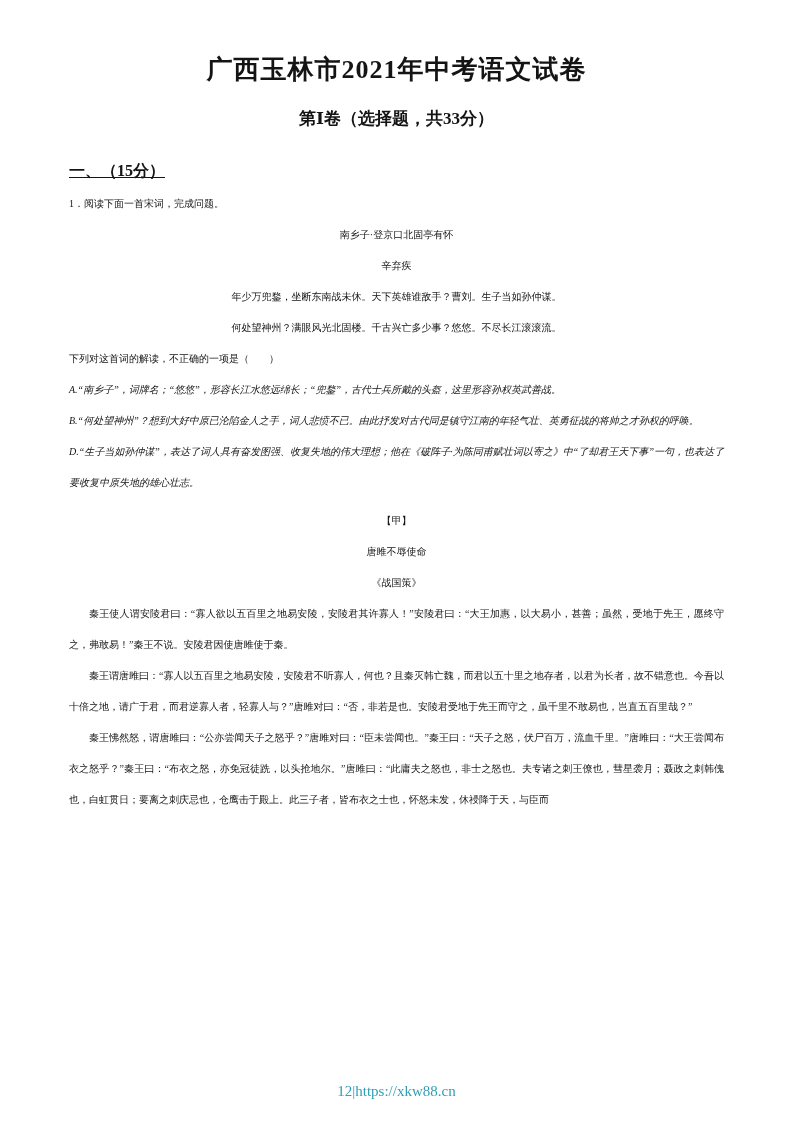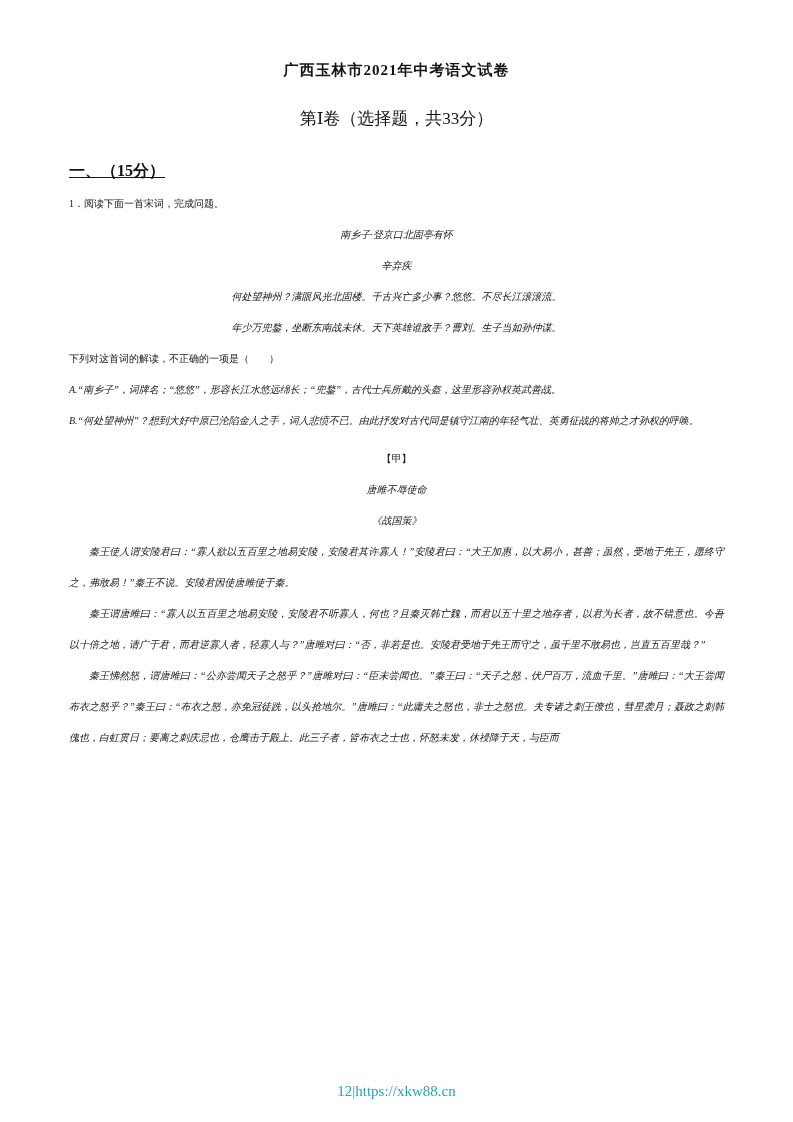--- a/index.html
+++ b/index.html
@@ -12,47 +12,47 @@
     position: relative;
     overflow: hidden;
     font-family: "Liberation Serif", "DejaVu Serif", serif;
     color: #141414;
   }
   .page {
     padding: 56px 69px 0 69px;
   }
   .doc-title {
     text-align: center;
-    font-size: 15px;
+    font-size: 26px;
     font-weight: 700;
     line-height: 28px;
     margin-bottom: 23px;
     letter-spacing: 1px;
   }
   .part-heading {
     text-align: center;
     font-size: 17px;
-    font-weight: 400;
+    font-weight: 700;
     line-height: 23px;
     margin-bottom: 25px;
   }
   .section-heading {
     font-size: 16px;
     font-weight: 700;
     line-height: 31px;
     margin-bottom: 2px;
     text-decoration: underline;
   }
   .line {
     font-size: 10px;
     line-height: 31px;
   }
   .centered { text-align: center; }
   
-  .kaiti { font-style: italic; }
+  .kaiti { }
   .option { text-align: justify; font-style: italic; }
   .para {
     text-indent: 2em;
     text-align: justify;
   }
   .gap-top { margin-top: 7px; }
   .gap-top-sm { margin-top: 0; }
   .footer {
     position: absolute;
     left: 0;
@@ -76,29 +76,30 @@
 
   <h2 class="part-heading">第Ⅰ卷（选择题，共33分）</h2>
 
   <h3 class="section-heading">一、（15分）</h3>
 
   <p class="line">1．阅读下面一首宋词，完成问题。</p>
 
   <div class="poem">
     <p class="line centered kaiti">南乡子·登京口北固亭有怀</p>
     <p class="line centered kaiti">辛弃疾</p>
+    <p class="line centered kaiti">年少万兜鍪，坐断东南战未休。天下英雄谁敌手？曹刘。生子当如孙仲谋。</p>
     <p class="line centered kaiti">何处望神州？满眼风光北固楼。千古兴亡多少事？悠悠。不尽长江滚滚流。</p>
-    <p class="line centered kaiti">年少万兜鍪，坐断东南战未休。天下英雄谁敌手？曹刘。生子当如孙仲谋。</p>
   </div>
 
   <p class="line">下列对这首词的解读，不正确的一项是（　　）</p>
 
   <div class="options">
     <p class="line option">A.“南乡子”，词牌名；“悠悠”，形容长江水悠远绵长；“兜鍪”，古代士兵所戴的头盔，这里形容孙权英武善战。</p>
     <p class="line option">B.“何处望神州”？想到大好中原已沦陷金人之手，词人悲愤不已。由此抒发对古代同是镇守江南的年轻气壮、英勇征战的将帅之才孙权的呼唤。</p>
+    <p class="line option">D.“生子当如孙仲谋”，表达了词人具有奋发图强、收复失地的伟大理想；他在《破阵子·为陈同甫赋壮词以寄之》中“了却君王天下事”一句，也表达了要收复中原失地的雄心壮志。</p>
   </div>
 
   <div class="passage">
     <p class="line centered gap-top">【甲】</p>
     <p class="line centered kaiti gap-top-sm">唐雎不辱使命</p>
     <p class="line centered kaiti">《战国策》</p>
     <p class="line para kaiti">秦王使人谓安陵君曰：“寡人欲以五百里之地易安陵，安陵君其许寡人！”安陵君曰：“大王加惠，以大易小，甚善；虽然，受地于先王，愿终守之，弗敢易！”秦王不说。安陵君因使唐雎使于秦。</p>
     <p class="line para kaiti">秦王谓唐雎曰：“寡人以五百里之地易安陵，安陵君不听寡人，何也？且秦灭韩亡魏，而君以五十里之地存者，以君为长者，故不错意也。今吾以十倍之地，请广于君，而君逆寡人者，轻寡人与？”唐雎对曰：“否，非若是也。安陵君受地于先王而守之，虽千里不敢易也，岂直五百里哉？”</p>
     <p class="line para kaiti">秦王怫然怒，谓唐雎曰：“公亦尝闻天子之怒乎？”唐雎对曰：“臣未尝闻也。”秦王曰：“天子之怒，伏尸百万，流血千里。”唐雎曰：“大王尝闻布衣之怒乎？”秦王曰：“布衣之怒，亦免冠徒跣，以头抢地尔。”唐雎曰：“此庸夫之怒也，非士之怒也。夫专诸之刺王僚也，彗星袭月；聂政之刺韩傀也，白虹贯日；要离之刺庆忌也，仓鹰击于殿上。此三子者，皆布衣之士也，怀怒未发，休祲降于天，与臣而</p>
   </div>

